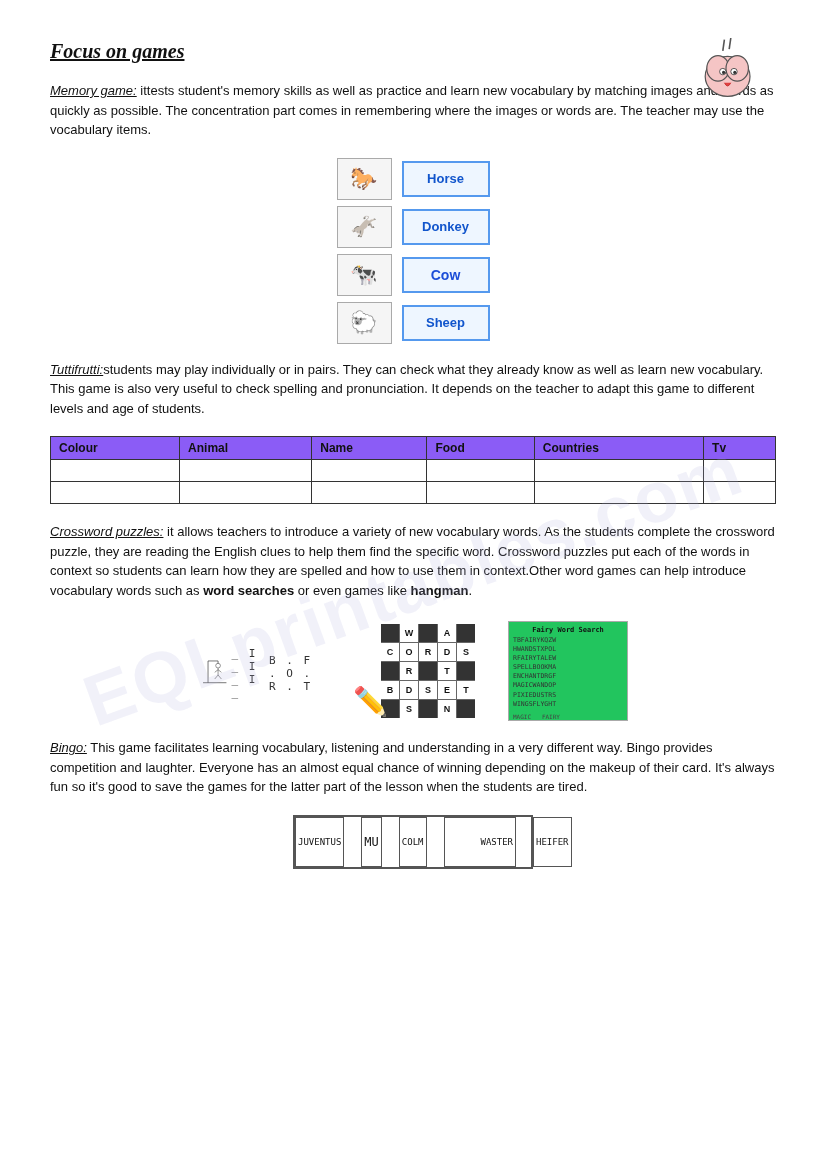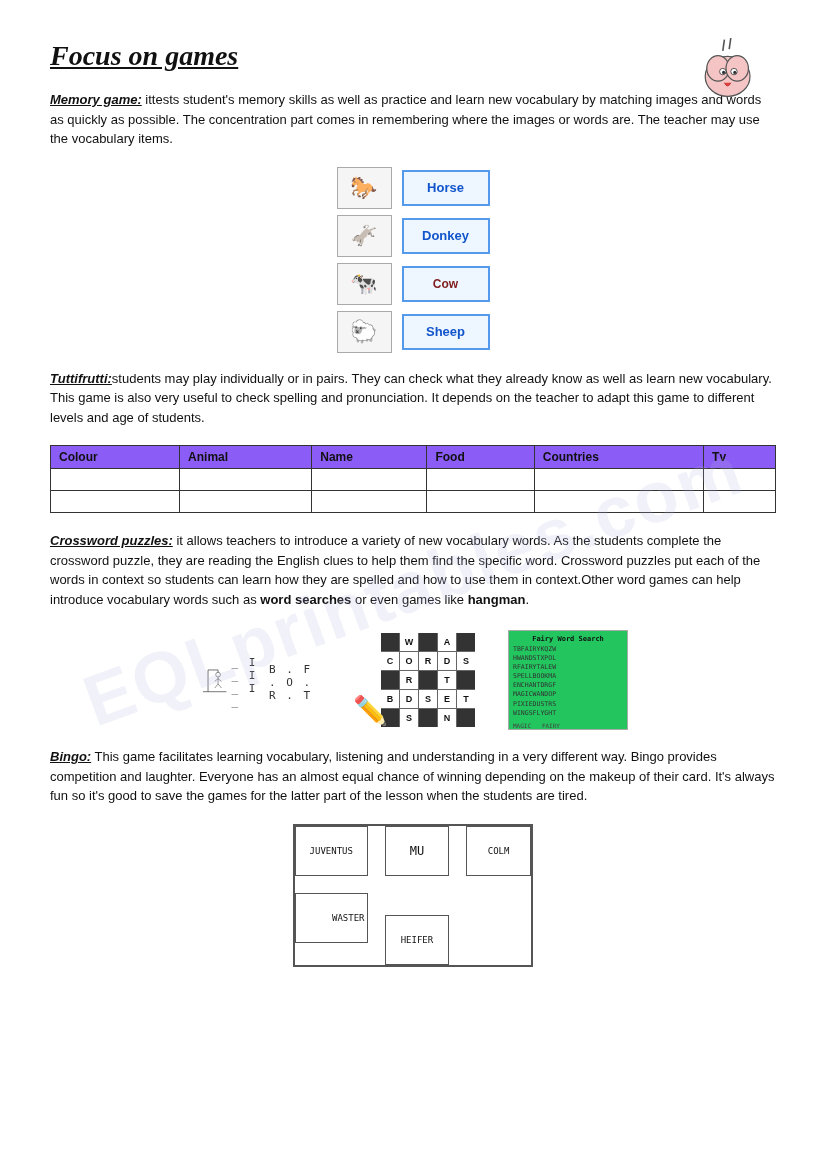--- a/index.html
+++ b/index.html
@@ -7,40 +7,40 @@
       background: #fff;
       font-family: 'Comic Sans MS', 'Chalkboard SE', cursive, sans-serif;
       font-size: 13px;
       color: #111;
       width: 826px;
       min-height: 1169px;
       padding: 40px 50px;
       position: relative;
     }
     .page-title {
-      font-size: 28px;
+      font-size: 20px;
       font-weight: bold;
       font-style: italic;
       text-decoration: underline;
       margin-bottom: 18px;
       font-family: 'Comic Sans MS', cursive;
     }
     .mascot {
       position: absolute;
       top: 30px;
       right: 60px;
       width: 80px;
       height: 80px;
     }
     .section {
       margin-bottom: 18px;
       line-height: 1.5;
     }
     .section-title {
-      font-weight: bold;
+      font-weight: normal;
       font-style: italic;
       text-decoration: underline;
     }
     .memory-game-images {
       display: flex;
       flex-direction: column;
       align-items: center;
       margin: 12px 0 16px 0;
       gap: 6px;
     }
@@ -66,23 +66,23 @@
       background: #eef6ff;
       display: flex;
       align-items: center;
       justify-content: center;
       font-weight: bold;
       font-size: 13px;
       color: #1155cc;
       font-family: Arial, sans-serif;
     }
     .animal-label.cow-label {
-      color: #7f1d1d;
+      color: #1d4ed8;
       font-weight: 900;
-      font-size: 12px;
+      font-size: 14px;
     }
     .tuttifrutti-table {
       width: 100%;
       border-collapse: collapse;
       margin: 10px 0 18px 0;
       font-size: 12px;
     }
     .tuttifrutti-table th {
       border: 1px solid #333;
       padding: 4px 8px;
@@ -344,21 +344,21 @@
     </div>
   </div>
 </div>
 
 <div class="section bingo-section">
   <span class="section-title">Bingo:</span><span> This game facilitates learning vocabulary, listening and understanding in a very different way. Bingo provides competition and laughter. Everyone has an almost equal chance of winning depending on the makeup of their card. It's always fun so it's good to save the games for the latter part of the lesson when the students are tired.</span>
 </div>
 
 <div style="display:flex;justify-content:center;">
   <div style="width:240px;border:2px solid #555;">
-    <div style="display:grid;grid-template-columns:repeat(3,1fr);gap:17px;">
+    <div style="display:grid;grid-template-columns:repeat(5,1fr);gap:17px;">
       <div class="bingo-cell" style="border:1px solid #555;height:50px;font-size:9px;font-family:monospace;">JUVENTUS</div>
       <div class="bingo-cell" style="border:1px solid #555;height:50px;font-size:12px;font-family:monospace;">MU</div>
       <div class="bingo-cell" style="border:1px solid #555;height:50px;font-size:9px;font-family:monospace;">COLM</div>
       <div class="bingo-cell" style="border:1px solid #555;height:50px;font-size:9px;font-family:monospace;padding-left:36px;">WASTER</div>
-      <div class="bingo-cell" style="border:1px solid #555;height:50px;font-size:9px;font-family:monospace;margin-top:22px;">HEIFER</div>
+      <div class="bingo-cell" style="border:1px solid #555;height:50px;font-size:9px;font-family:monospace;">HEIFER</div>
     </div>
   </div>
 </div>
 
 </body></html>

